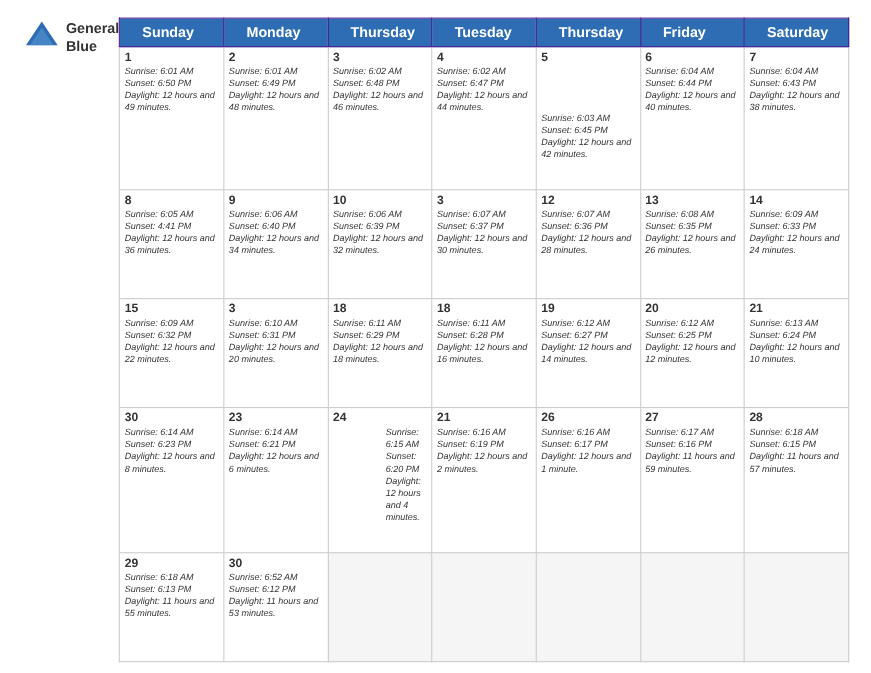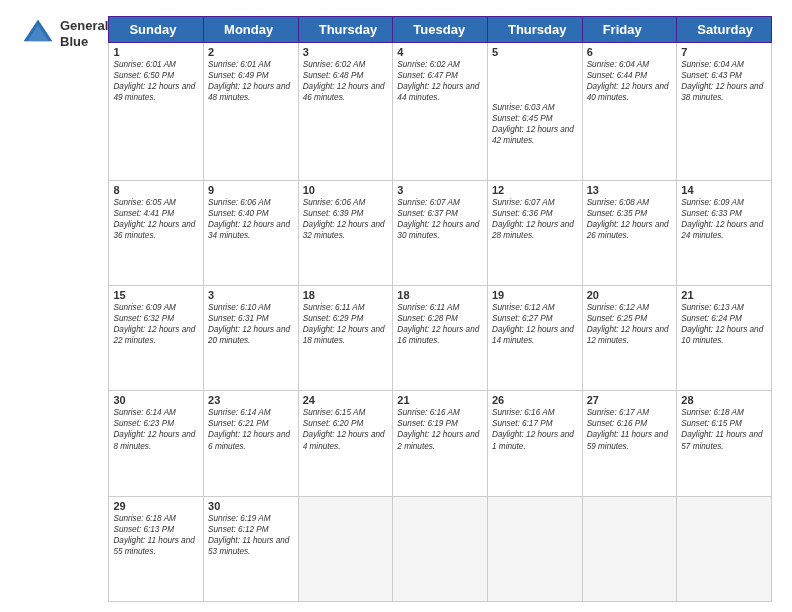--- a/index.html
+++ b/index.html
@@ -264,21 +264,21 @@
 Daylight: 12 hours and 8 minutes.</div>
           </td>
           <td>
             <span class="day-num">23</span>
             <div class="cell-text" style="white-space: pre-line;">Sunrise: 6:14 AM
 Sunset: 6:21 PM
 Daylight: 12 hours and 6 minutes.</div>
           </td>
           <td>
             <span class="day-num">24</span>
-            <div class="cell-text" style="white-space: pre-line;">Sunrise: 6:15 AM
+            <div class="cell-text" style="white-space: pre-line; margin-left: 48px;">Sunrise: 6:15 AM
 Sunset: 6:20 PM
 Daylight: 12 hours and 4 minutes.</div>
           </td>
           <td>
             <span class="day-num">21</span>
             <div class="cell-text" style="white-space: pre-line;">Sunrise: 6:16 AM
 Sunset: 6:19 PM
 Daylight: 12 hours and 2 minutes.</div>
           </td>
           <td>
@@ -302,21 +302,21 @@
         </tr>
         <tr>
           <td>
             <span class="day-num">29</span>
             <div class="cell-text" style="white-space: pre-line;">Sunrise: 6:18 AM
 Sunset: 6:13 PM
 Daylight: 11 hours and 55 minutes.</div>
           </td>
           <td>
             <span class="day-num">30</span>
-            <div class="cell-text" style="white-space: pre-line;">Sunrise: 6:19 AM
+            <div class="cell-text" style="white-space: pre-line;">Sunrise: 6:52 AM
 Sunset: 6:12 PM
 Daylight: 11 hours and 53 minutes.</div>
           </td>
           <td class="empty"></td>
           <td class="empty"></td>
           <td class="empty"></td>
           <td class="empty"></td>
           <td class="empty"></td>
         </tr>
       </tbody>

